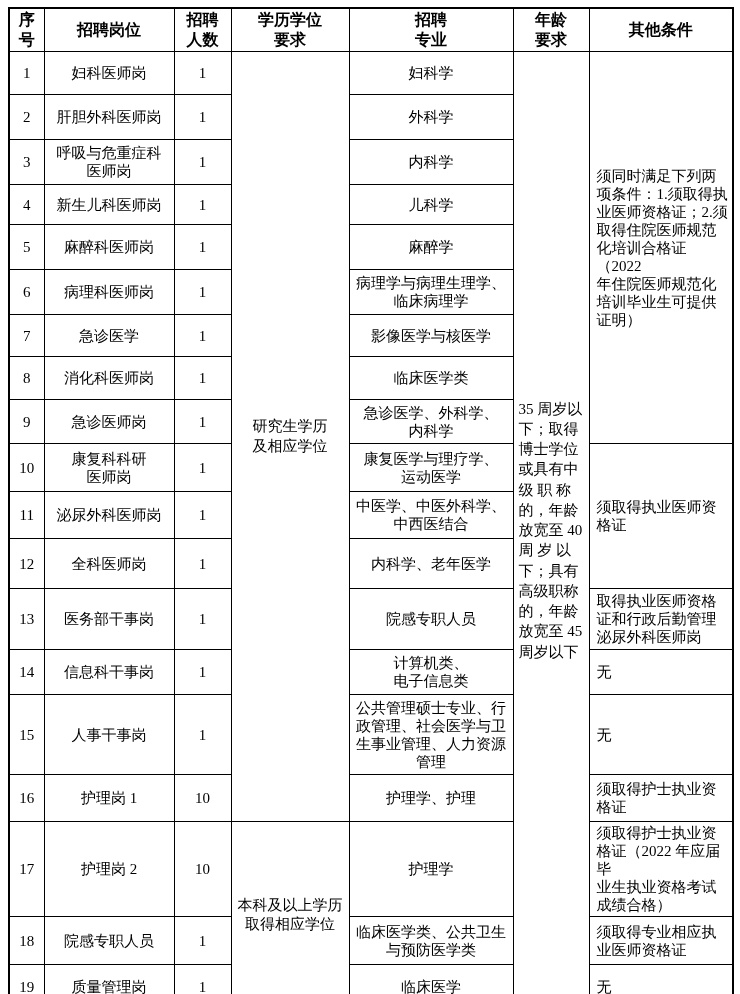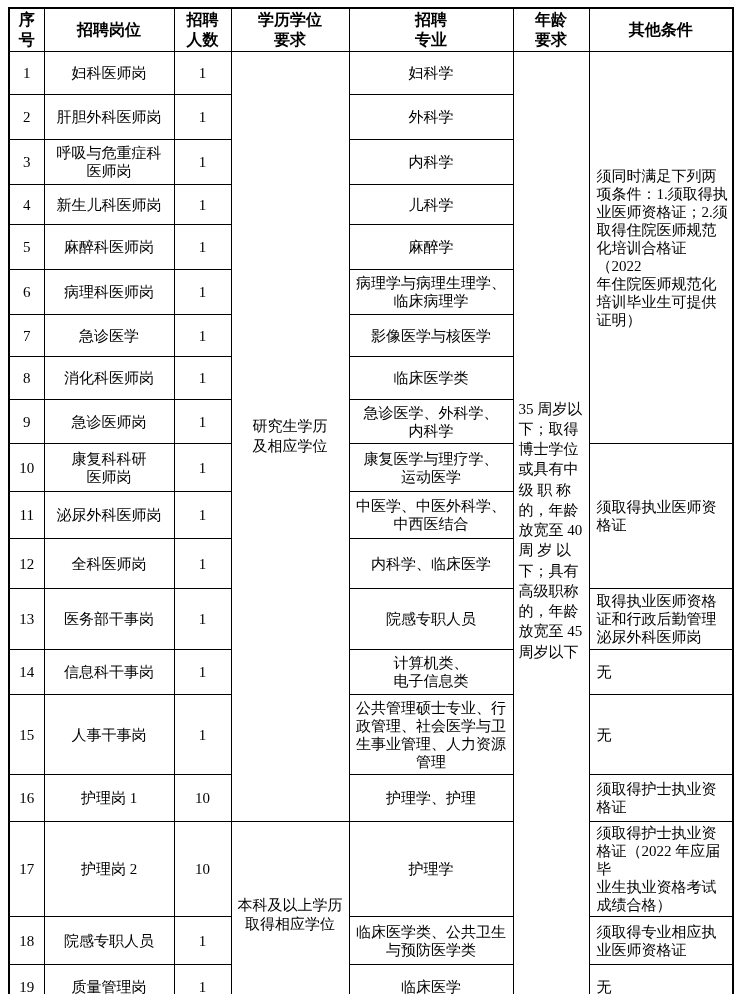--- a/index.html
+++ b/index.html
@@ -182,21 +182,21 @@
           <td class="cell-seq">11</td>
           <td class="cell-position">泌尿外科医师岗</td>
           <td class="cell-count">1</td>
           <td class="cell-major">中医学、中医外科学、
 中西医结合</td>
         </tr>
         <tr style="height: 50px; padding-left: 40px;">
           <td class="cell-seq">12</td>
           <td class="cell-position">全科医师岗</td>
           <td class="cell-count">1</td>
-          <td class="cell-major">内科学、临床医学</td>
+          <td class="cell-major">内科学、老年医学</td>
         </tr>
         <tr style="height: 61px;">
           <td class="cell-seq">13</td>
           <td class="cell-position">医务部干事岗</td>
           <td class="cell-count">1</td>
           <td class="cell-major">院感专职人员</td>
           <td class="cell-other">取得执业医师资格
 证和行政后勤管理
 泌尿外科医师岗</td>
         </tr>

